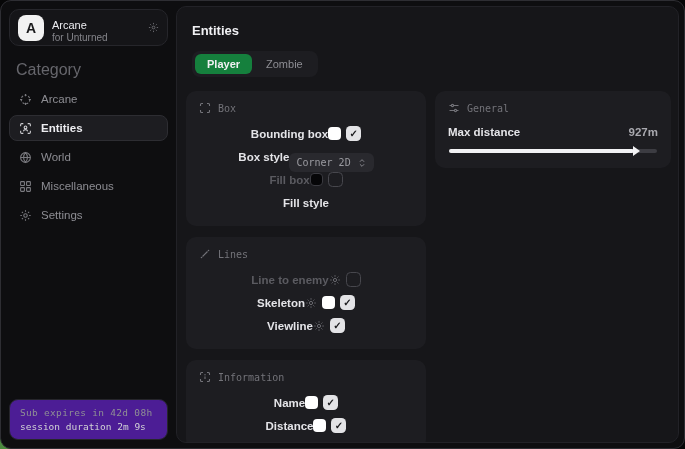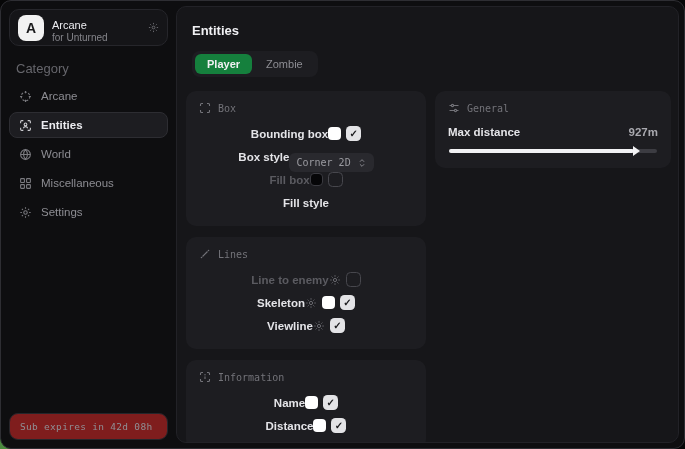--- a/index.html
+++ b/index.html
@@ -14,28 +14,28 @@
   .sidebar { width:175px; flex:0 0 175px; padding:8px; display:flex; flex-direction:column; }
   .brand-card { display:flex; align-items:center; gap:8px; background:#151518;
     border:1px solid #26262b; border-radius:10px; padding:5px 8px; height:37px; }
   .brand-logo { width:26px; height:26px; border-radius:8px; background:#f2f2f2;
     color:#1a1a1c; font-weight:bold; font-size:14px; display:flex; align-items:center;
     justify-content:center; }
   .brand-text { flex:1; line-height:1.15; }
   .brand-name { font-size:11px; font-weight:normal; color:#ececf0;margin-top:8px; }
   .brand-sub { font-size:10px; color:#84848a; }
   .brand-gear { color:#6d6d73; display:flex; }
-  .category { font-size:13px; color:#66666c; margin:15px 7px 7px 7px; }
+  .category { font-size:16px; color:#66666c; margin:15px 7px 7px 7px; }
   .nav-item { display:flex; align-items:center; gap:9px; height:26px; padding:0 8px;
     border-radius:8px; margin-bottom:3px; color:#8d8d93; font-size:11.5px; cursor:default;
     border:1px solid transparent; }
   .nav-item.active { background:#1d1d21; border-color:#2d2d32; color:#ececf0; font-weight:bold; }
   .nav-item .nicon { display:flex; width:14px; justify-content:center; color:inherit; opacity:.85; }
   .sidebar-footer { margin-top:auto; border:1px solid #26262b; border-radius:9px;
-    padding:7px 10px; background:#7f1d1d; font-family:"DejaVu Sans Mono", monospace; }
+    padding:7px 10px; background:#4c1d95; font-family:"DejaVu Sans Mono", monospace; }
   .foot1 { font-size:9.5px; color:#8f8f94; letter-spacing:.3px; }
   .foot2 { font-size:9.5px; color:#d2d2d6; margin-top:3px; }
 
   
   .main { position:relative; flex:1; margin:5px 5px 5px 0; background:#161619;
     border:1px solid #222227; border-radius:10px; padding:12px 9px; overflow:hidden; }
   .page-title { font-size:13px; font-weight:bold; color:#f0f0f3; margin:4px 0 13px 6px; }
   .tabs { display:inline-flex; background:#1d1d21; border-radius:8px; padding:3px;
     gap:2px; margin:0 0 14px 6px; }
   .tab { font-size:11px; padding:4px 12px; border-radius:6px; color:#8d8d93; cursor:default; }
@@ -143,20 +143,21 @@
         <svg width="13" height="13" viewBox="0 0 24 24" fill="none" stroke="currentColor" stroke-width="2">
             <circle cx="12" cy="12" r="3.2"></circle>
             <path d="M12 2.5v2.8M12 18.7v2.8M2.5 12h2.8M18.7 12h2.8M5.3 5.3l2 2M16.7 16.7l2 2M18.7 5.3l-2 2M7.3 16.7l-2 2"></path>
           </svg>
       </span>
       <span>Settings</span>
     </div>
 
     <div class="sidebar-footer">
       <div class="foot1">Sub expires in 42d 08h</div>
+      <div class="foot2">session duration 2m 9s</div>
     </div>
   </div>
 
   <div class="main">
     <div class="page-title">Entities</div>
 
     <div class="tabs">
       <div class="tab active">Player</div>
       <div class="tab">Zombie</div>
     </div>

